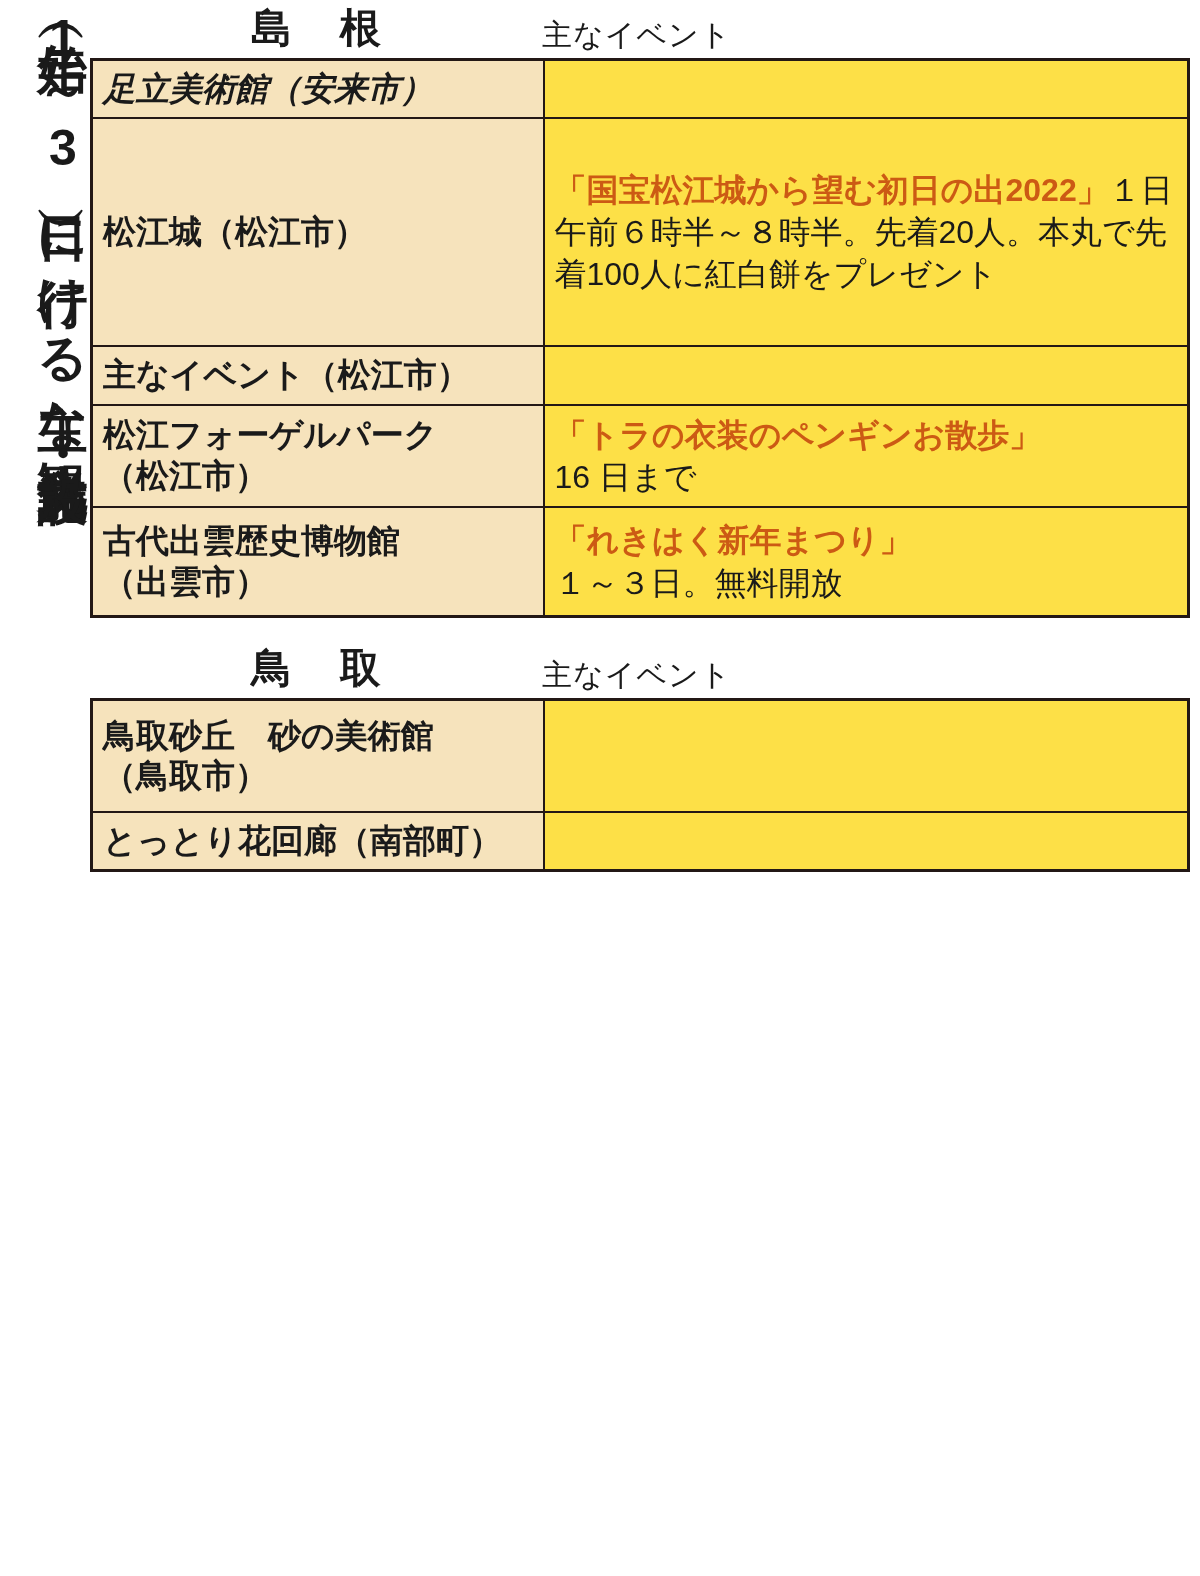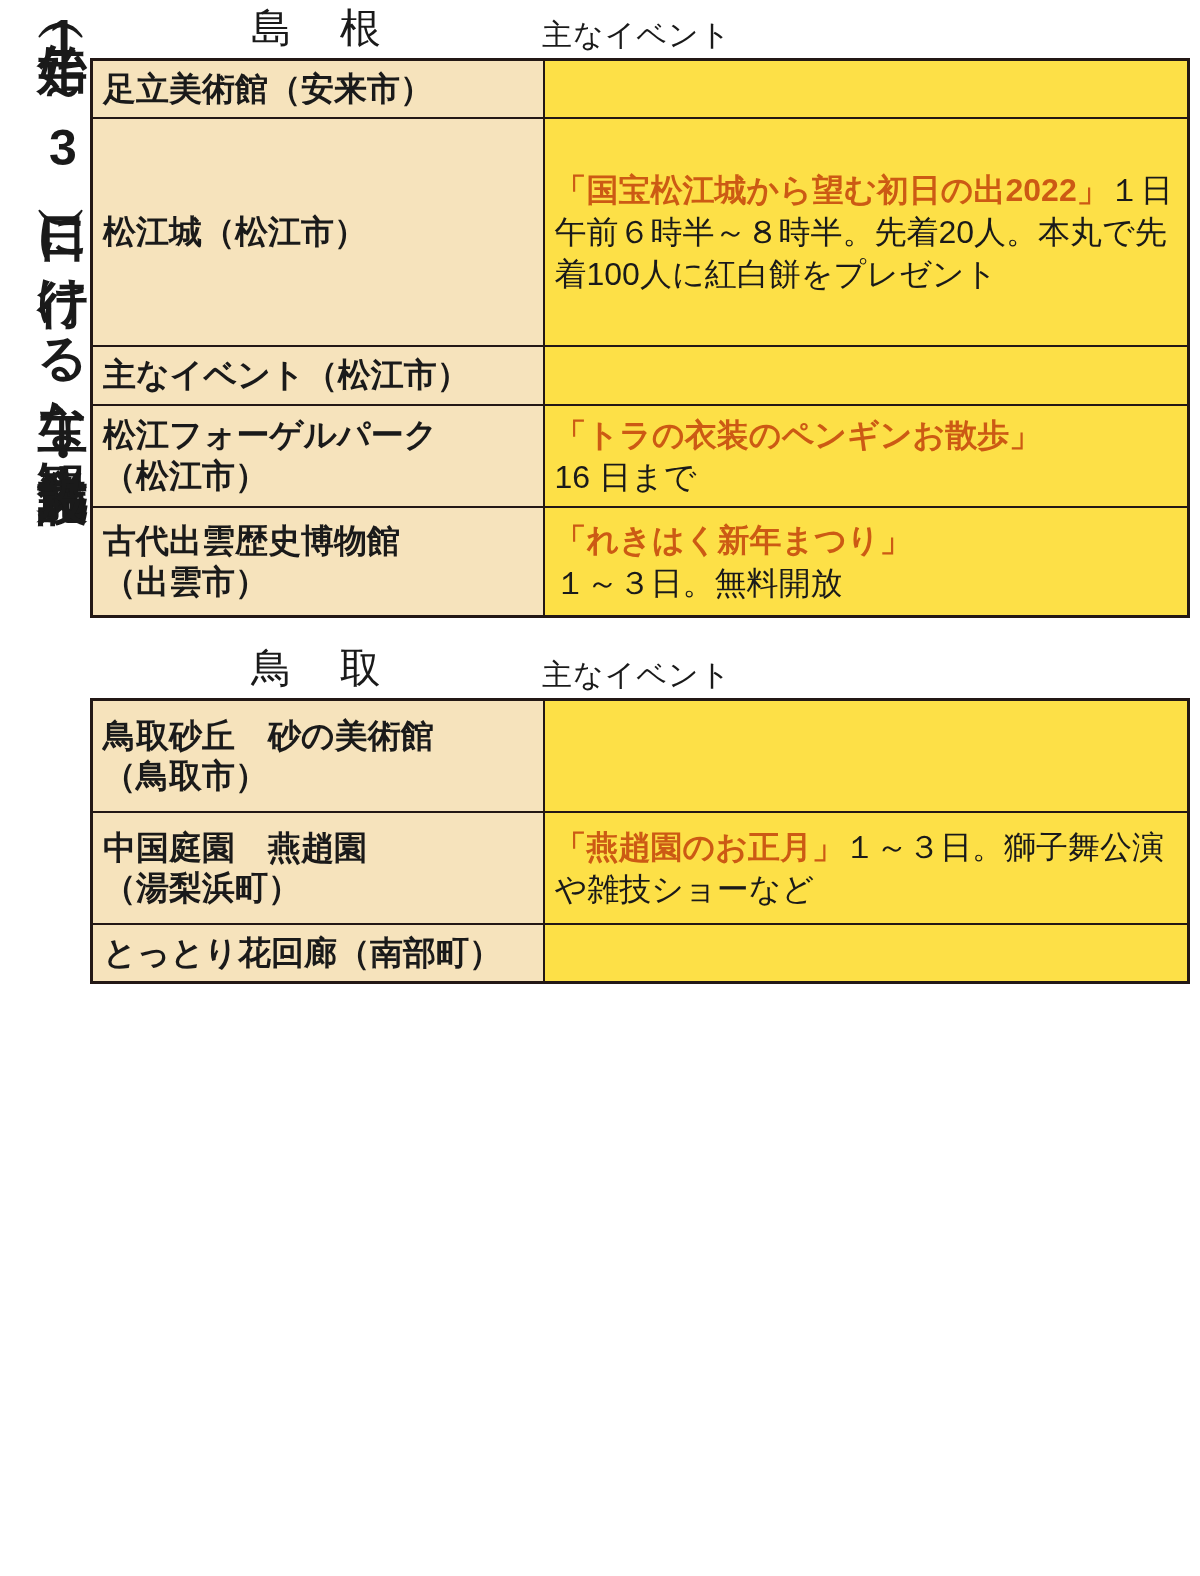--- a/index.html
+++ b/index.html
@@ -51,21 +51,21 @@
     display: flex;
     align-items: flex-end;
     height: 58px;
     padding-bottom: 2px;
     box-sizing: border-box;
   }
   .hdr .pref {
     width: 452px;
     text-align: center;
     font-size: 41px;
-    font-weight: normal;
+    font-weight: bold;
     letter-spacing: 18px;
     text-indent: 18px;
   }
   .hdr .evt {
     flex: 1;
     font-size: 30px;
     letter-spacing: 1px;
   }
 
   table.tbl {
@@ -115,21 +115,21 @@
   <div class="content">
 
     <div>
       <div class="hdr">
         <div class="pref">島 根</div>
         <div class="evt">主なイベント</div>
       </div>
       <table class="tbl">
         <tbody>
           <tr>
-            <td class="name" style="height:56px;">足立美術館（安来市）</td>
+            <td class="name" style="height:56px;font-style:italic;">足立美術館（安来市）</td>
             <td class="desc"></td>
           </tr>
           <tr>
             <td class="name" style="height:228px;">松江城（松江市）</td>
             <td class="desc">
               <span class="t-hl">「国宝松江城から望む初日の出2022」</span><span>１日午前６時半～８時半。先着20人。本丸で先着100人に紅白餅をプレゼント</span>
             </td>
           </tr>
           <tr>
             <td class="name" style="height:58px;">主なイベント（松江市）</td>
@@ -158,26 +158,20 @@
         <div class="pref">鳥 取</div>
         <div class="evt">主なイベント</div>
       </div>
       <table class="tbl">
         <tbody>
           <tr>
             <td class="name" style="height:112px;">鳥取砂丘　砂の美術館<br>（鳥取市）</td>
             <td class="desc"></td>
           </tr>
           <tr>
-            <td class="name" style="height:112px;">中国庭園　燕趙園<br>（湯梨浜町）</td>
-            <td class="desc">
-              <span class="t-hl">「燕趙園のお正月」</span><span>１～３日。獅子舞公演や雑技ショーなど</span>
-            </td>
-          </tr>
-          <tr>
             <td class="name" style="height:58px;">とっとり花回廊（南部町）</td>
             <td class="desc"></td>
           </tr>
         </tbody>
       </table>
     </div>
 
   </div>
 </div>
 

